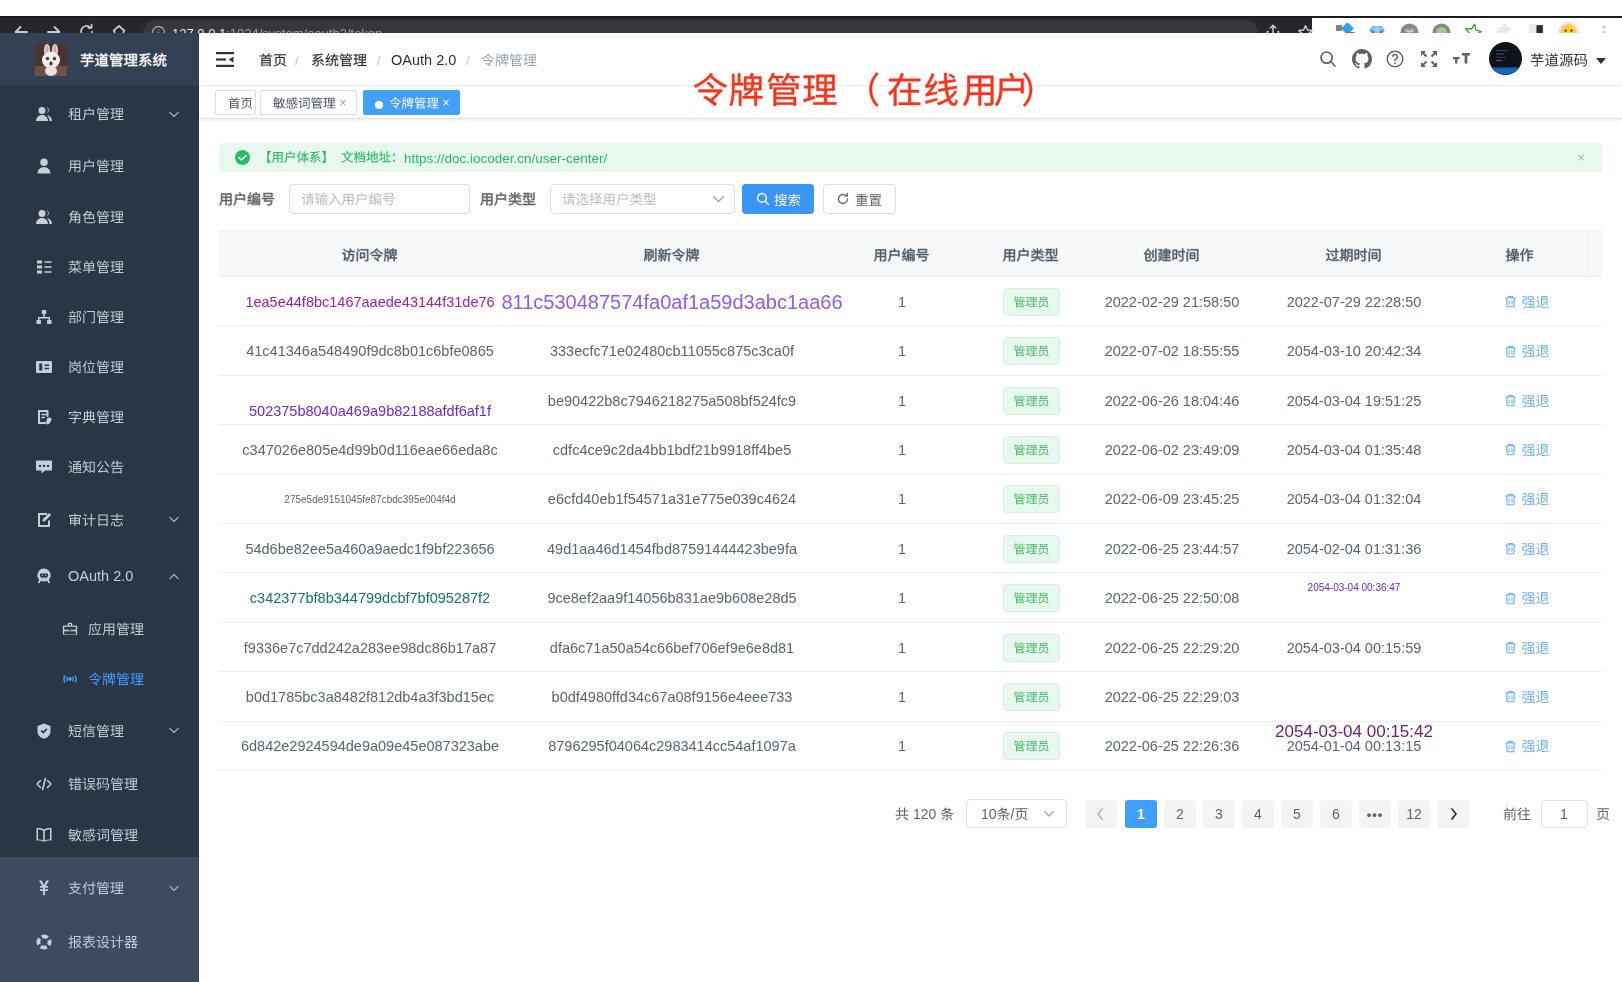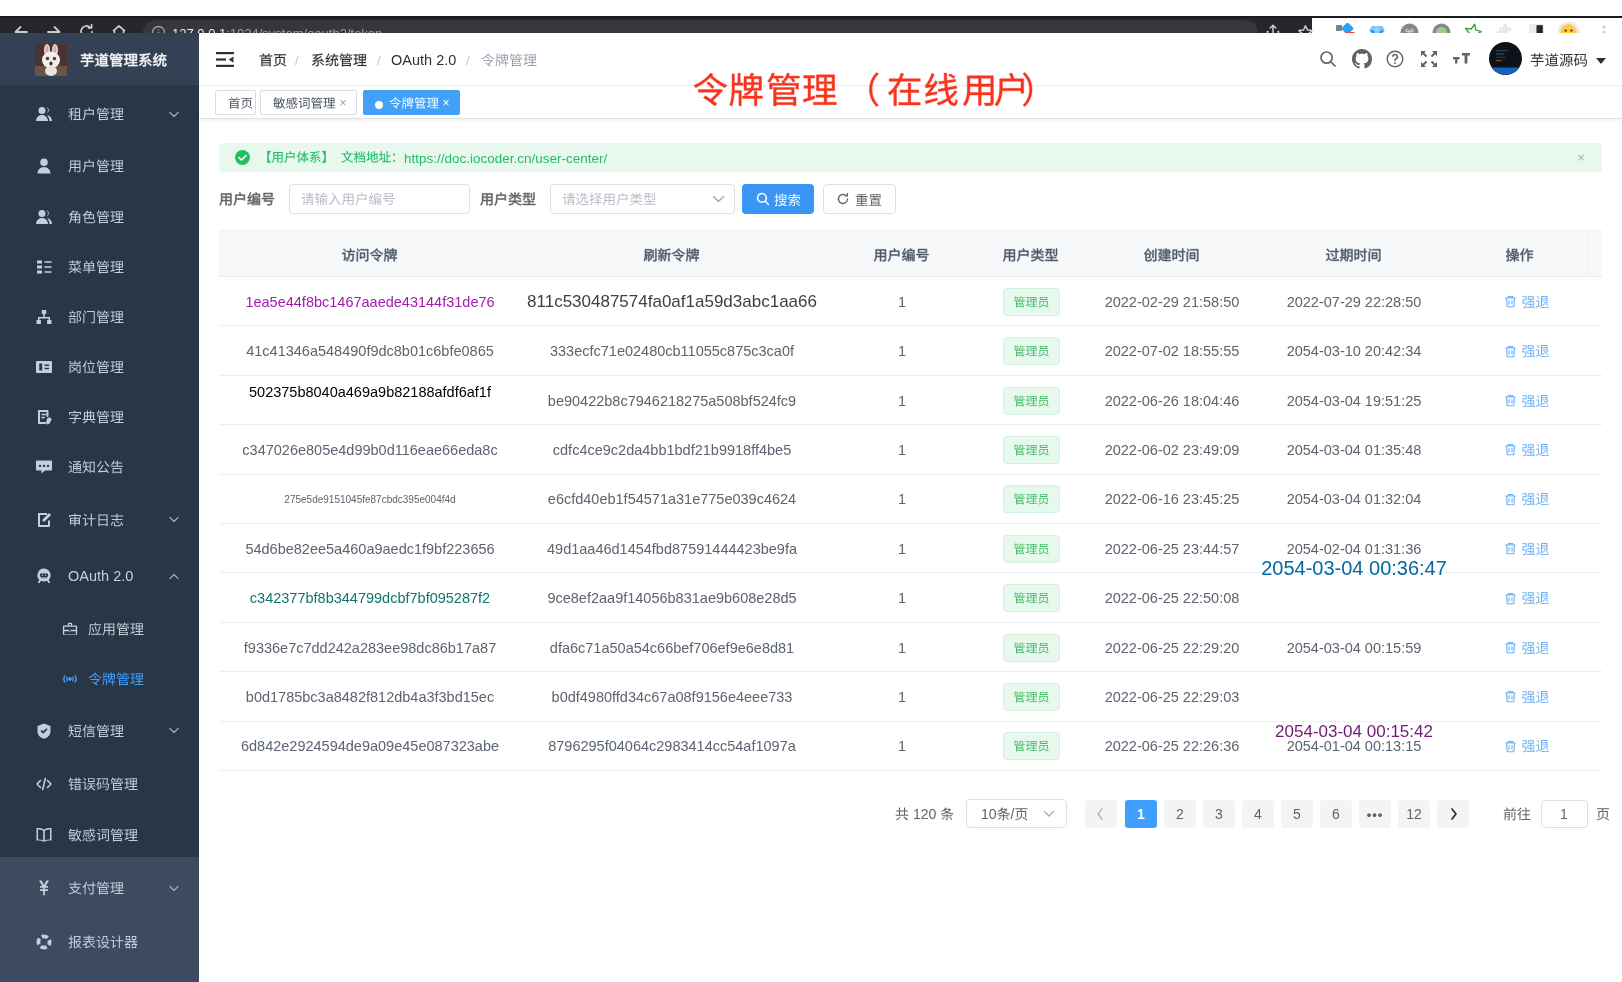--- a/index.html
+++ b/index.html
@@ -743,21 +743,21 @@
 <div class="cc" style="left:1520px;top:255px">
     <svg class="r" width="29" height="21">
       <g transform="translate(0,15.75) scale(0.01400,-0.01400)" fill="#4e5969" stroke="#4e5969" stroke-width="38">
         <use href="#g64cd" x="0"></use>
         <use href="#g4f5c" x="1000"></use>
       </g>
     </svg>
   </div>
 <div class="ab" style="left:219px;top:325.4px;width:1383px;height:1px;background:#ebeef5"></div>
 <div class="cc" style="left:370px;top:301.7px;font-size:14.5px;color:#a21caf">1ea5e44f8bc1467aaede43144f31de76</div>
-<div class="cc" style="left:672px;top:301.7px;font-size:17px;color:#404040">811c530487574fa0af1a59d3abc1aa66</div>
+<div class="cc" style="left:672px;top:301.7px;font-size:20px;color:#8b5cf6">811c530487574fa0af1a59d3abc1aa66</div>
 <div class="cc" style="left:902px;top:301.7px;font-size:14.5px;color:#5c6470">1</div>
 <div class="ab" style="left:1003px;top:287.7px;width:57px;height:28px;background:#e7f8ec;border:1px solid #d4f1dd;border-radius:4px"></div>
 <div class="cc" style="left:1031.5px;top:301.7px">
     <svg class="r" width="37" height="18">
       <g transform="translate(0,13.50) scale(0.01200,-0.01200)" fill="#45bb69">
         <use href="#g7ba1" x="0"></use>
         <use href="#g7406" x="1000"></use>
         <use href="#g5458" x="2000"></use>
       </g>
     </svg>
@@ -798,21 +798,21 @@
     </svg>
     <span style="display:inline-block;width:4px"></span>
     <svg class="r" width="29" height="21">
       <g transform="translate(0,15.75) scale(0.01400,-0.01400)" fill="#6cb1f8">
         <use href="#g5f3a" x="0"></use>
         <use href="#g9000" x="1000"></use>
       </g>
     </svg>
   </div>
 <div class="ab" style="left:219px;top:424.2px;width:1383px;height:1px;background:#ebeef5"></div>
-<div class="cc" style="left:370px;top:392px;font-size:14.5px;color:#000000">502375b8040a469a9b82188afdf6af1f</div>
+<div class="cc" style="left:370px;top:411px;font-size:14.5px;color:#6d28d9">502375b8040a469a9b82188afdf6af1f</div>
 <div class="cc" style="left:672px;top:400.5px;font-size:14.5px;color:#5c6470">be90422b8c7946218275a508bf524fc9</div>
 <div class="cc" style="left:902px;top:400.5px;font-size:14.5px;color:#5c6470">1</div>
 <div class="ab" style="left:1003px;top:386.5px;width:57px;height:28px;background:#e7f8ec;border:1px solid #d4f1dd;border-radius:4px"></div>
 <div class="cc" style="left:1031.5px;top:400.5px">
     <svg class="r" width="37" height="18">
       <g transform="translate(0,13.50) scale(0.01200,-0.01200)" fill="#45bb69">
         <use href="#g7ba1" x="0"></use>
         <use href="#g7406" x="1000"></use>
         <use href="#g5458" x="2000"></use>
       </g>
@@ -867,21 +867,21 @@
 <div class="ab" style="left:1003px;top:485.3px;width:57px;height:28px;background:#e7f8ec;border:1px solid #d4f1dd;border-radius:4px"></div>
 <div class="cc" style="left:1031.5px;top:499.3px">
     <svg class="r" width="37" height="18">
       <g transform="translate(0,13.50) scale(0.01200,-0.01200)" fill="#45bb69">
         <use href="#g7ba1" x="0"></use>
         <use href="#g7406" x="1000"></use>
         <use href="#g5458" x="2000"></use>
       </g>
     </svg>
   </div>
-<div class="cc" style="left:1172px;top:499.3px;font-size:14.5px;color:#5c6470">2022-06-16 23:45:25</div>
+<div class="cc" style="left:1172px;top:499.3px;font-size:14.5px;color:#5c6470">2022-06-09 23:45:25</div>
 <div class="cc" style="left:1354px;top:499.3px;font-size:14.5px;color:#5c6470">2054-03-04 01:32:04</div>
 <div class="cc row" style="left:1527px;top:499.3px">
     <svg style="display:block" width="14" height="14" viewBox="0 0 16 16" fill="none" stroke="#6cb1f8" stroke-width="1.3">
       <path d="M2 4h12M5.5 4V2.5h5V4M3.5 4l.7 10h7.6l.7-10M6.3 6.5v5M9.7 6.5v5"></path>
     </svg>
     <span style="display:inline-block;width:4px"></span>
     <svg class="r" width="29" height="21">
       <g transform="translate(0,15.75) scale(0.01400,-0.01400)" fill="#6cb1f8">
         <use href="#g5f3a" x="0"></use>
         <use href="#g9000" x="1000"></use>
@@ -924,21 +924,21 @@
 <div class="cc" style="left:1031.5px;top:598.1px">
     <svg class="r" width="37" height="18">
       <g transform="translate(0,13.50) scale(0.01200,-0.01200)" fill="#45bb69">
         <use href="#g7ba1" x="0"></use>
         <use href="#g7406" x="1000"></use>
         <use href="#g5458" x="2000"></use>
       </g>
     </svg>
   </div>
 <div class="cc" style="left:1172px;top:598.1px;font-size:14.5px;color:#5c6470">2022-06-25 22:50:08</div>
-<div class="cc" style="left:1354px;top:568px;font-size:20px;color:#0369a1">2054-03-04 00:36:47</div>
+<div class="cc" style="left:1354px;top:587px;font-size:10px;color:#6d28d9">2054-03-04 00:36:47</div>
 <div class="cc row" style="left:1527px;top:598.1px">
     <svg style="display:block" width="14" height="14" viewBox="0 0 16 16" fill="none" stroke="#6cb1f8" stroke-width="1.3">
       <path d="M2 4h12M5.5 4V2.5h5V4M3.5 4l.7 10h7.6l.7-10M6.3 6.5v5M9.7 6.5v5"></path>
     </svg>
     <span style="display:inline-block;width:4px"></span>
     <svg class="r" width="29" height="21">
       <g transform="translate(0,15.75) scale(0.01400,-0.01400)" fill="#6cb1f8">
         <use href="#g5f3a" x="0"></use>
         <use href="#g9000" x="1000"></use>
       </g>

